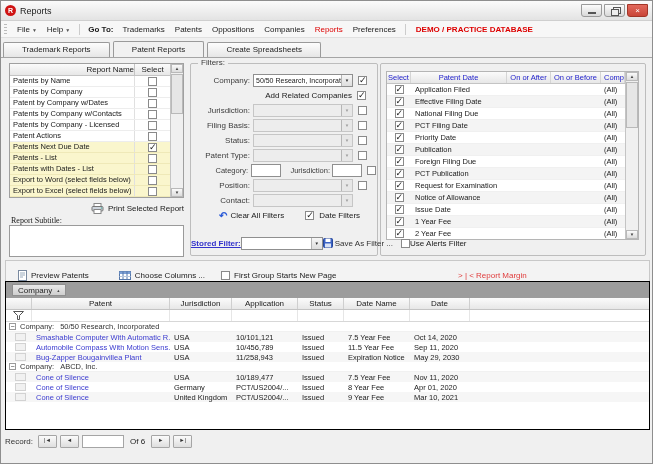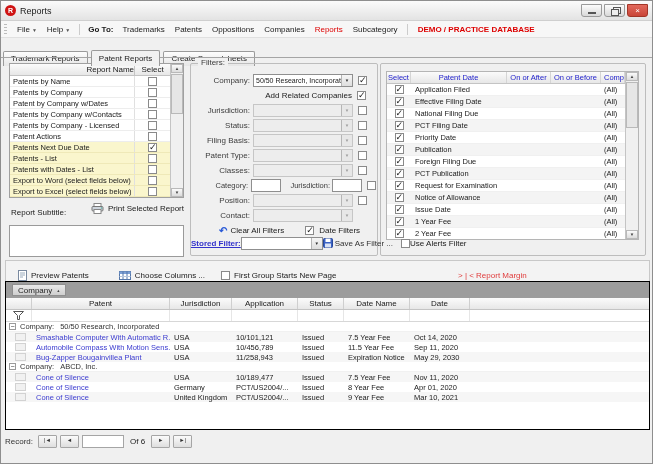--- a/index.html
+++ b/index.html
@@ -30,45 +30,45 @@
     background:repeating-linear-gradient(#bbb 0 1px,transparent 1px 3px);}
   .m-item{padding:0 5px;white-space:nowrap;}
   .m-caret{font-size:5px;color:#555;margin-left:2px;}
   .m-sep{width:1px;height:11px;background:#ccc;margin:0 4px;}
   .m-goto{font-weight:bold;padding:0 4px;}
   .m-red{color:#dd0000;}
   .m-banner{color:#dd0000;font-weight:bold;margin-left:6px;white-space:nowrap;}
   
   .tabstrip{position:absolute;left:0;top:37px;right:0;height:20px;padding:3px 0 0 2px;}
   .tabstrip::after{content:"";position:absolute;left:0;right:0;bottom:0;height:1px;background:#a5a5a5;}
-  .tab{display:inline-block;position:relative;padding:2px 7px 3px;margin-right:1px;
+  .tab{display:inline-block;position:relative;padding:2px 18px 3px;margin-right:1px;
     border:1px solid #9a9a9a;border-bottom:none;border-radius:2px 2px 0 0;
-    background:linear-gradient(#fdfdfd,#e6e6e6);color:#222;margin-top:9px;}
+    background:linear-gradient(#fdfdfd,#e6e6e6);color:#222;}
   .tab.active{background:#f1f1f1;z-index:3;padding-top:3px;margin-bottom:-1px;}
   
   .report-list{position:absolute;left:8px;top:62px;width:175px;height:135px;
     border:1px solid #a0a0a0;background:#fff;display:flex;}
   .rl-main{flex:1;display:flex;flex-direction:column;}
   .rl-header{display:flex;height:12px;background:linear-gradient(#fbfbfb,#e7e7e7);
     border-bottom:1px solid #c4c4c4;align-items:center;}
   .rl-header .h-name{flex:1;text-align:right;}
   .rl-header .h-sel{width:36px;text-align:center;border-left:1px solid #c4c4c4;align-self:stretch;line-height:11px;}
-  .rl-row{display:flex;height:11px;align-items:center;border-bottom:1px solid #ededed;font-size:7.5px;}
+  .rl-row{display:flex;height:11px;align-items:flex-start;border-bottom:1px solid #ededed;font-size:7.5px;}
   .rl-row.hl{background:#faf6cd;border-bottom-color:#efe9b8;}
   .rl-name{flex:1;padding-left:3px;white-space:nowrap;overflow:hidden;}
   .rl-sel{width:36px;display:flex;justify-content:center;border-left:1px solid #e0e0e0;align-self:stretch;align-items:center;}
   .vscroll{width:13px;background:#f0f0f0;border-left:1px solid #c4c4c4;position:relative;}
   .sbtn{position:absolute;left:0;width:12px;height:9px;border:1px solid #b9b9b9;
     background:linear-gradient(#fafafa,#dcdcdc);font-size:4.5px;color:#444;text-align:center;line-height:8px;}
   .sbtn.up{top:0;} .sbtn.down{bottom:0;}
   .sthumb{position:absolute;left:0;top:10px;width:12px;height:40px;border:1px solid #b9b9b9;background:#e6e6e6;}
   
   .print-row{position:absolute;left:8px;top:201px;width:175px;height:12px;
     display:flex;justify-content:flex-end;align-items:center;gap:4px;}
-  .subtitle-label{position:absolute;left:10px;top:207px;}
+  .subtitle-label{position:absolute;left:10px;top:215px;font-family:Liberation Serif, serif;}
   .subtitle-box{position:absolute;left:8px;top:224px;width:175px;height:32px;
     background:#fff;border:1px solid #9a9a9a;font-size:8px;padding:2px;resize:none;font-family:"Liberation Sans",sans-serif;}
   
   .groupbox{position:absolute;border:1px solid #bdbdbd;border-radius:2px;}
   .filters-box{left:189px;top:62px;width:188px;height:193px;padding-top:9px;}
   .gb-legend{position:absolute;top:-6px;left:7px;background:#f0f0f0;padding:0 3px;color:#3c3c3c;}
   .f-row{display:flex;align-items:center;height:15px;padding-left:3px;}
   .f-label{width:56px;text-align:right;margin-right:3px;color:#3c3c3c;white-space:nowrap;}
   .combo{position:relative;width:100px;height:13px;border:1px solid #8f8f8f;background:#fff;
     display:flex;align-items:center;padding:0 13px 0 2px;white-space:nowrap;overflow:hidden;font-size:7px;}
@@ -183,21 +183,21 @@
     <span class="grip"></span>
     <span class="m-item"><span>File</span><span class="m-caret">▼</span></span>
     <span class="m-item"><span>Help</span><span class="m-caret">▼</span></span>
     <span class="m-sep"></span>
     <span class="m-goto">Go To:</span>
     <span class="m-item">Trademarks</span>
     <span class="m-item">Patents</span>
     <span class="m-item">Oppositions</span>
     <span class="m-item">Companies</span>
     <span class="m-item m-red">Reports</span>
-    <span class="m-item">Subcategory</span>
+    <span class="m-item">Preferences</span>
     <span class="m-sep"></span>
     <span class="m-banner">DEMO / PRACTICE DATABASE</span>
   </div>
 
   <div class="tabstrip">
     <span class="tab">Trademark Reports</span>
     <span class="tab active">Patent Reports</span>
     <span class="tab">Create Spreadsheets</span>
   </div>
 
@@ -313,42 +313,35 @@
     </div>
 
     <div class="f-row">
       <span class="f-label">Jurisdiction:</span>
       <span class="combo disabled">
           <span class="arrow">▼</span>
         </span>
       <span class="cb"></span>
     </div>
     <div class="f-row">
+      <span class="f-label">Filing Basis:</span>
+      <span class="combo disabled">
+          <span class="arrow">▼</span>
+        </span>
+      <span class="cb"></span>
+    </div>
+    <div class="f-row">
       <span class="f-label">Status:</span>
       <span class="combo disabled">
           <span class="arrow">▼</span>
         </span>
       <span class="cb"></span>
     </div>
     <div class="f-row">
-      <span class="f-label">Filing Basis:</span>
-      <span class="combo disabled">
-          <span class="arrow">▼</span>
-        </span>
-      <span class="cb"></span>
-    </div>
-    <div class="f-row">
       <span class="f-label">Patent Type:</span>
-      <span class="combo disabled">
-          <span class="arrow">▼</span>
-        </span>
-      <span class="cb"></span>
-    </div>
-    <div class="f-row">
-      <span class="f-label">Classes:</span>
       <span class="combo disabled">
           <span class="arrow">▼</span>
         </span>
       <span class="cb"></span>
     </div>
 
     <div class="f-row catrow">
       <span class="f-label">Category:</span>
       <input class="tbox" value="" style="">
       <span class="sublabel">Jurisdiction:</span>

